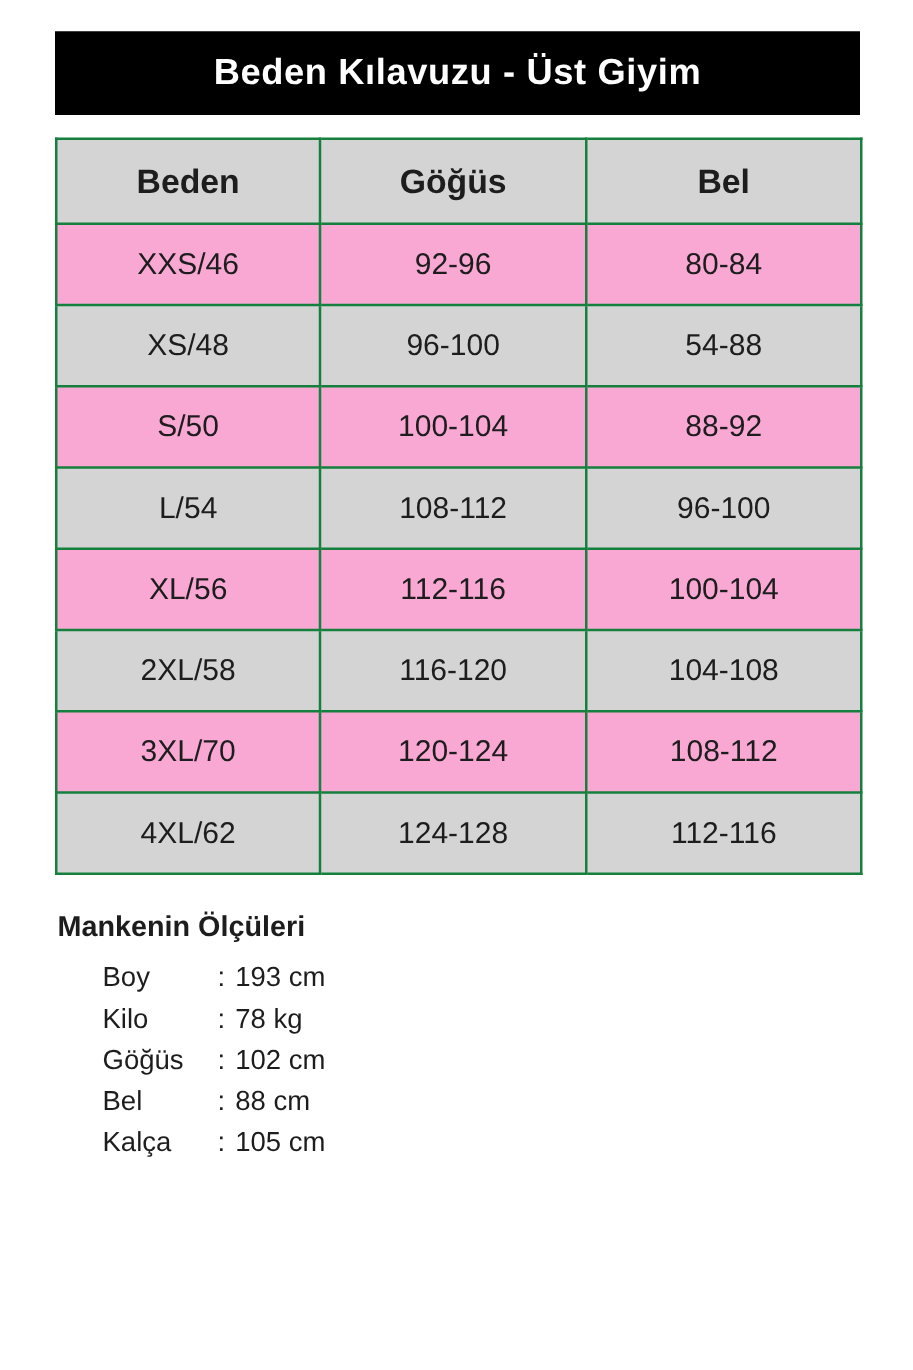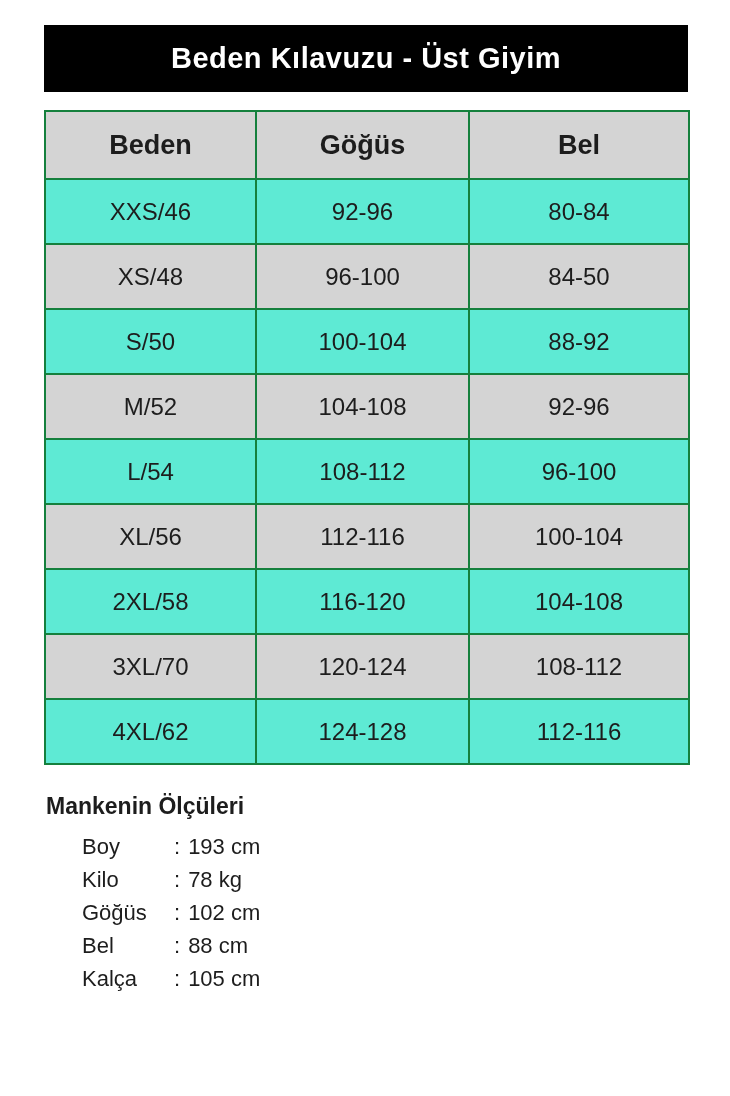--- a/index.html
+++ b/index.html
@@ -45,21 +45,21 @@
   table.size-chart th {
     height: 68px;
     background: #d4d4d4;
     font-size: 27px;
     font-weight: 700;
   }
   table.size-chart td {
     height: 65px;
     font-size: 24px;
     font-weight: 400;
-    background: #5eead4;
+    background: #f9a8d4;
   }
   table.size-chart tbody tr:nth-child(even) td {
     background: #d4d4d4;
   }
   col.c1 { width: 211px; }
   col.c2 { width: 213px; }
   col.c3 { width: 220px; }
   
   .measurements {
     margin: 28px 0 0 46px;
@@ -108,31 +108,26 @@
     </thead>
     <tbody>
       <tr>
         <td>XXS/46</td>
         <td>92-96</td>
         <td>80-84</td>
       </tr>
       <tr>
         <td>XS/48</td>
         <td>96-100</td>
-        <td>84-50</td>
+        <td>54-88</td>
       </tr>
       <tr>
         <td>S/50</td>
         <td>100-104</td>
         <td>88-92</td>
-      </tr>
-      <tr>
-        <td>M/52</td>
-        <td>104-108</td>
-        <td>92-96</td>
       </tr>
       <tr>
         <td>L/54</td>
         <td>108-112</td>
         <td>96-100</td>
       </tr>
       <tr>
         <td>XL/56</td>
         <td>112-116</td>
         <td>100-104</td>

